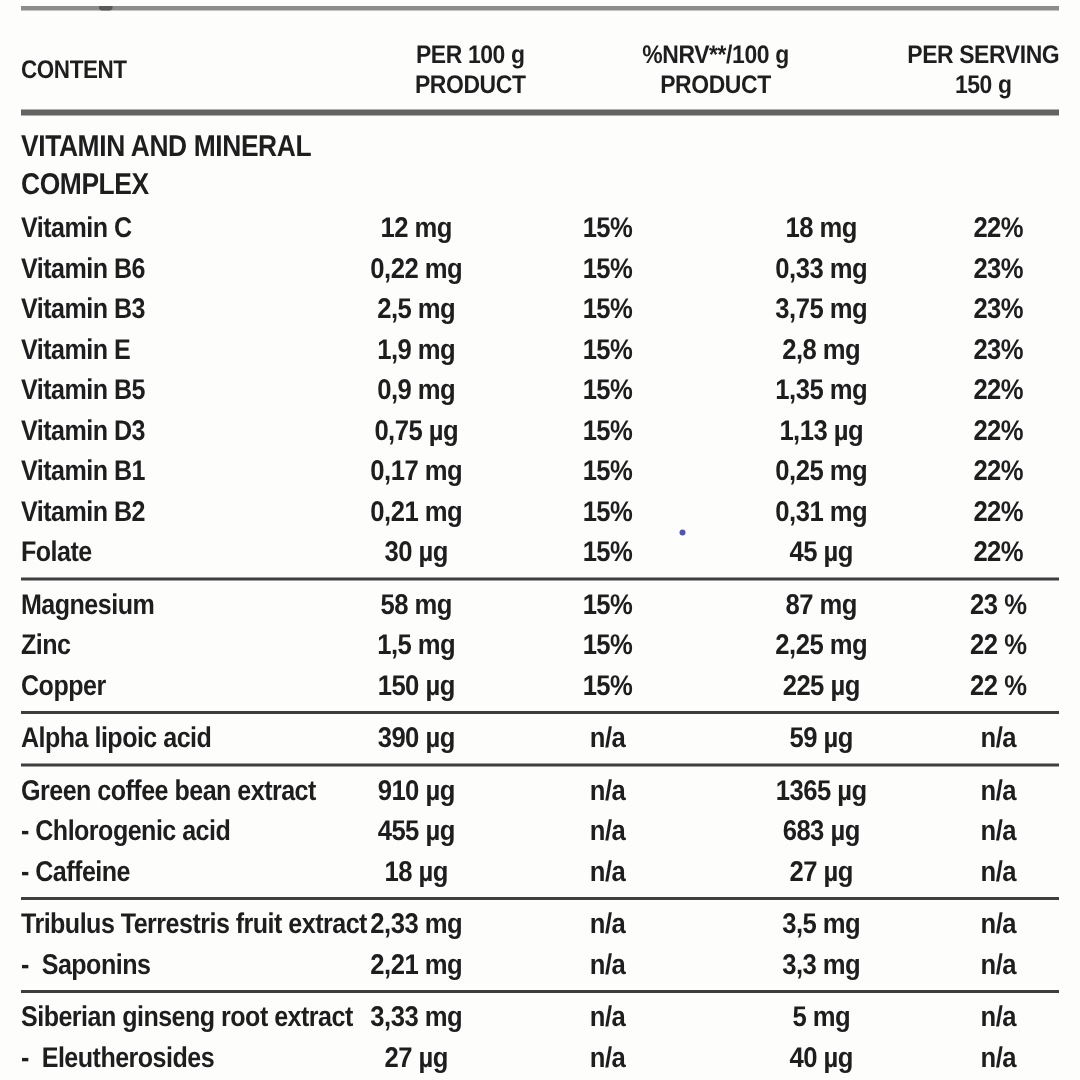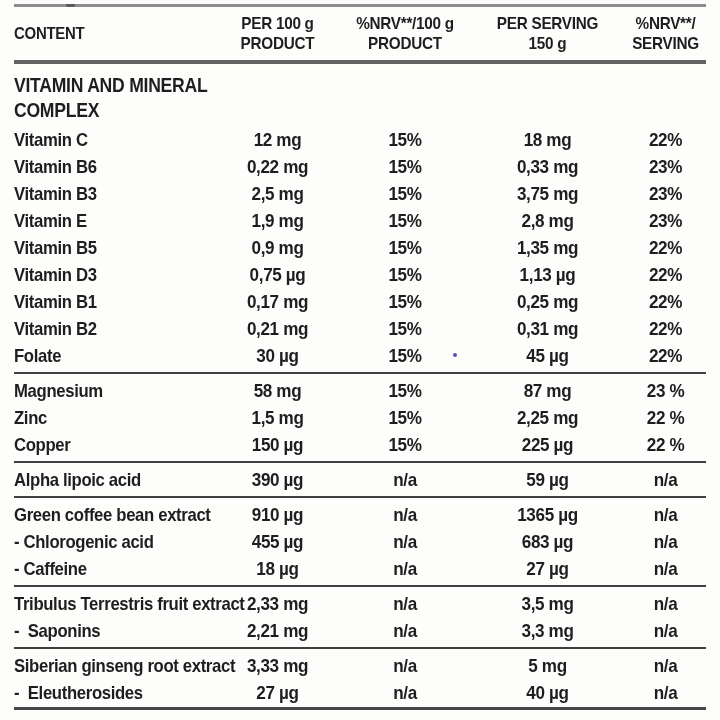--- a/index.html
+++ b/index.html
@@ -20,21 +20,21 @@
   .rule.dark{height:2px;background:#3f3f3f;margin:3px 0;}
   .rule.bottom{height:3px;background:#474747;margin-top:1px;}
 
   
   .grid{
     display:grid;
     grid-template-columns:201px 125px 130px 155px 81px;
     align-items:center;
   }
 
-  .thead{padding:7px 0 6px 0;}
+  .thead{padding:20px 0 6px 0;gap:36px;}
   .th{
     font-size:17px;font-weight:700;line-height:20px;
     text-align:center;white-space:pre-line;
     letter-spacing:-0.3px;
     transform:scaleX(0.9);transform-origin:50% 50%;
   }
   .th.first{
     text-align:left;transform-origin:0 50%;transform:scaleX(0.88);
   }
 

